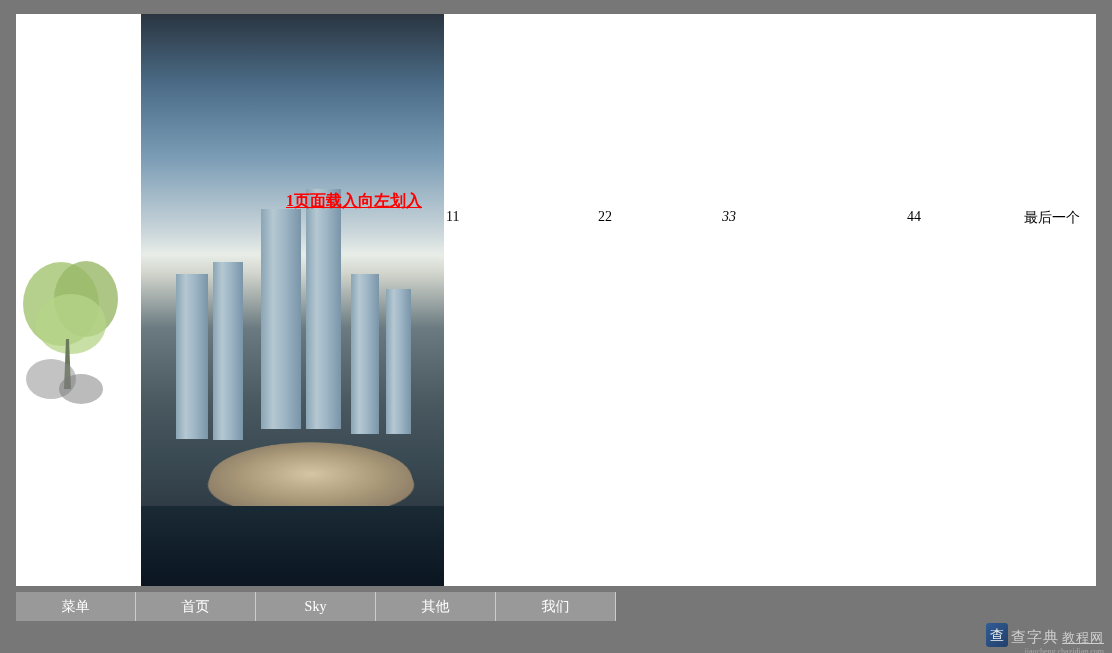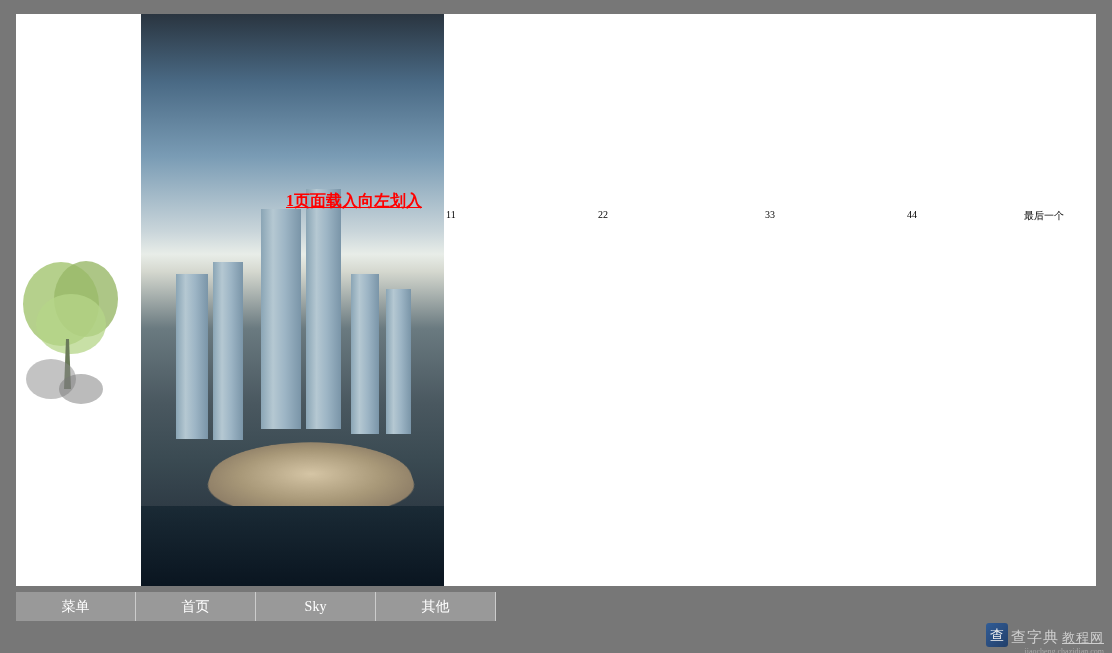--- a/index.html
+++ b/index.html
@@ -59,25 +59,25 @@
       color: #ff0000;
       font-size: 16px;
       font-weight: bold;
       text-decoration: underline;
       z-index: 10;
     }
     .label {
       position: absolute;
       top: 195px;
       color: #000;
-      font-size: 10px;
+      font-size: 14px;
     }
     .label-11 { left: 430px; }
     .label-22 { left: 582px; }
-    .label-33 { left: 749px; }
+    .label-33 { left: 706px; font-style: italic; }
     .label-44 { left: 891px; }
     .label-last { left: 1008px; }
     .nav-bar {
       position: absolute;
       bottom: 38px;
       left: 16px;
       display: flex;
       height: 23px;
     }
     .nav-item {
@@ -192,20 +192,21 @@
   <div class="label label-44">44</div>
   <div class="label label-last">最后一个</div>
 
 </div>
 
 <div class="nav-bar">
   <div class="nav-item">菜单</div>
   <div class="nav-item">首页</div>
   <div class="nav-item">Sky</div>
   <div class="nav-item">其他</div>
+  <div class="nav-item">我们</div>
 </div>
 
 <div class="watermark">
   <div class="watermark-icon"></div>
   <span class="watermark-text">查字典</span>
   <span class="watermark-text" style="font-size:13px;text-decoration:underline;">教程网</span>
 </div>
 <div class="watermark-sub">jiaocheng.chazidian.com</div>
 
 </body></html>

